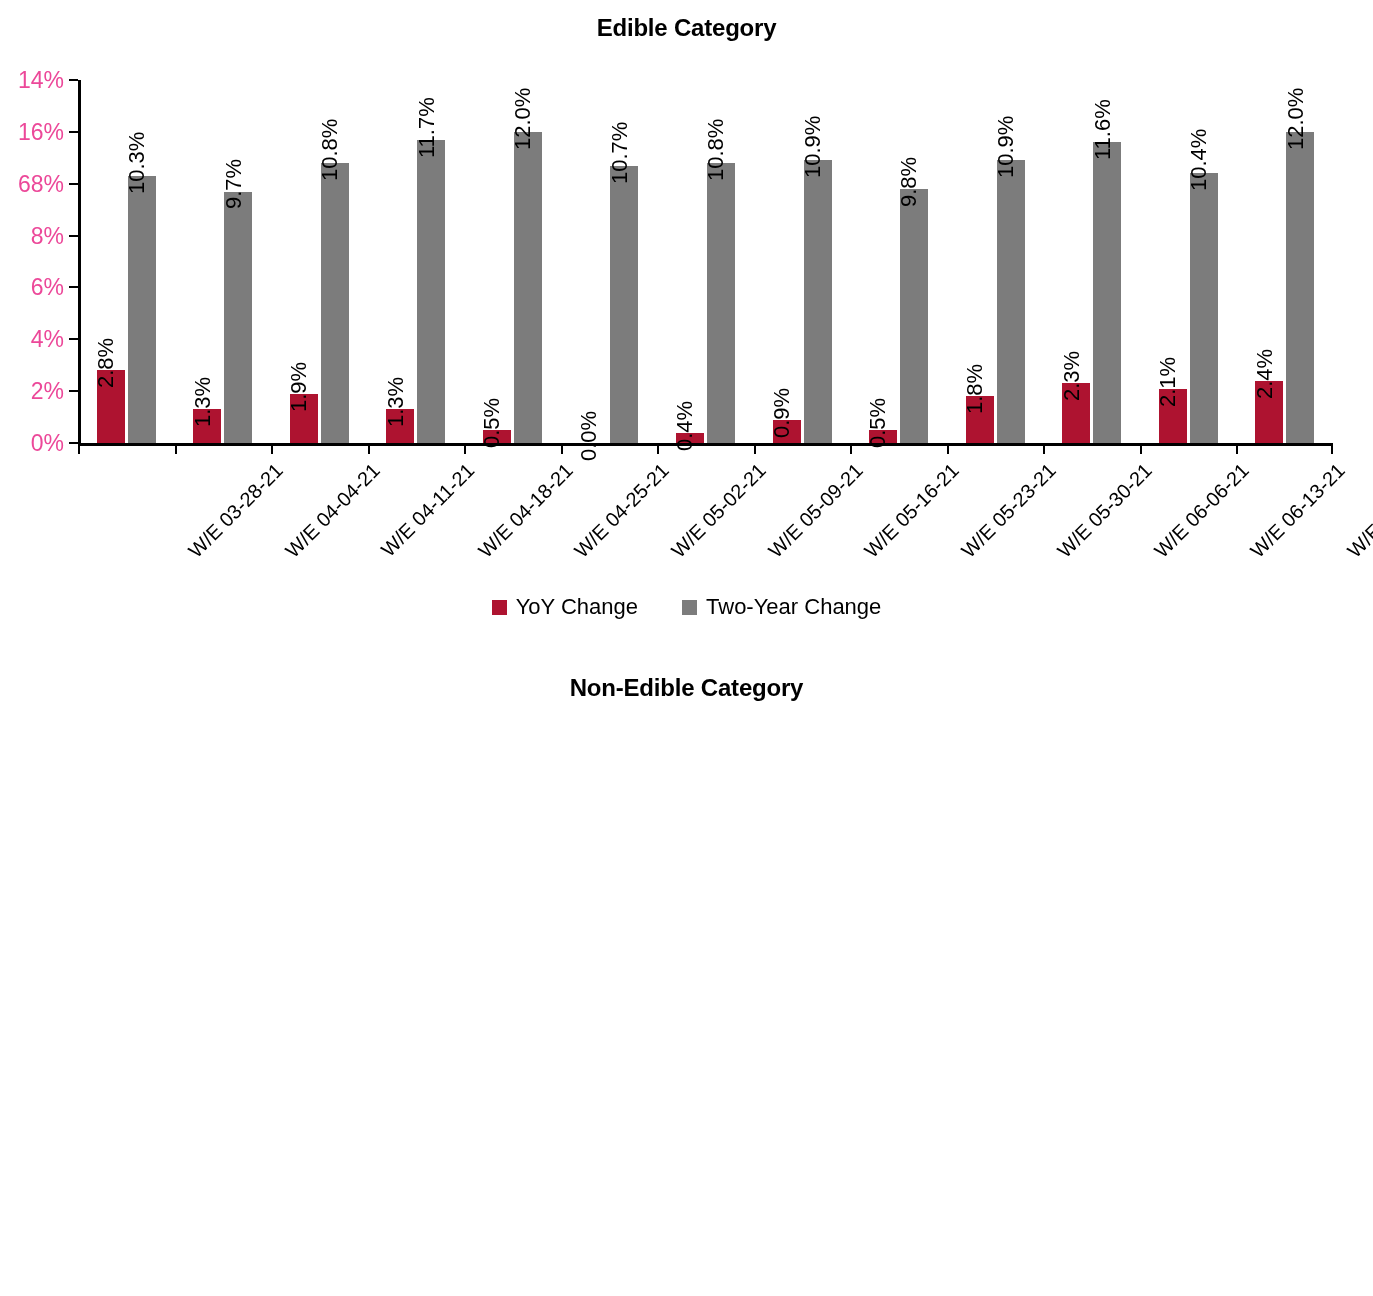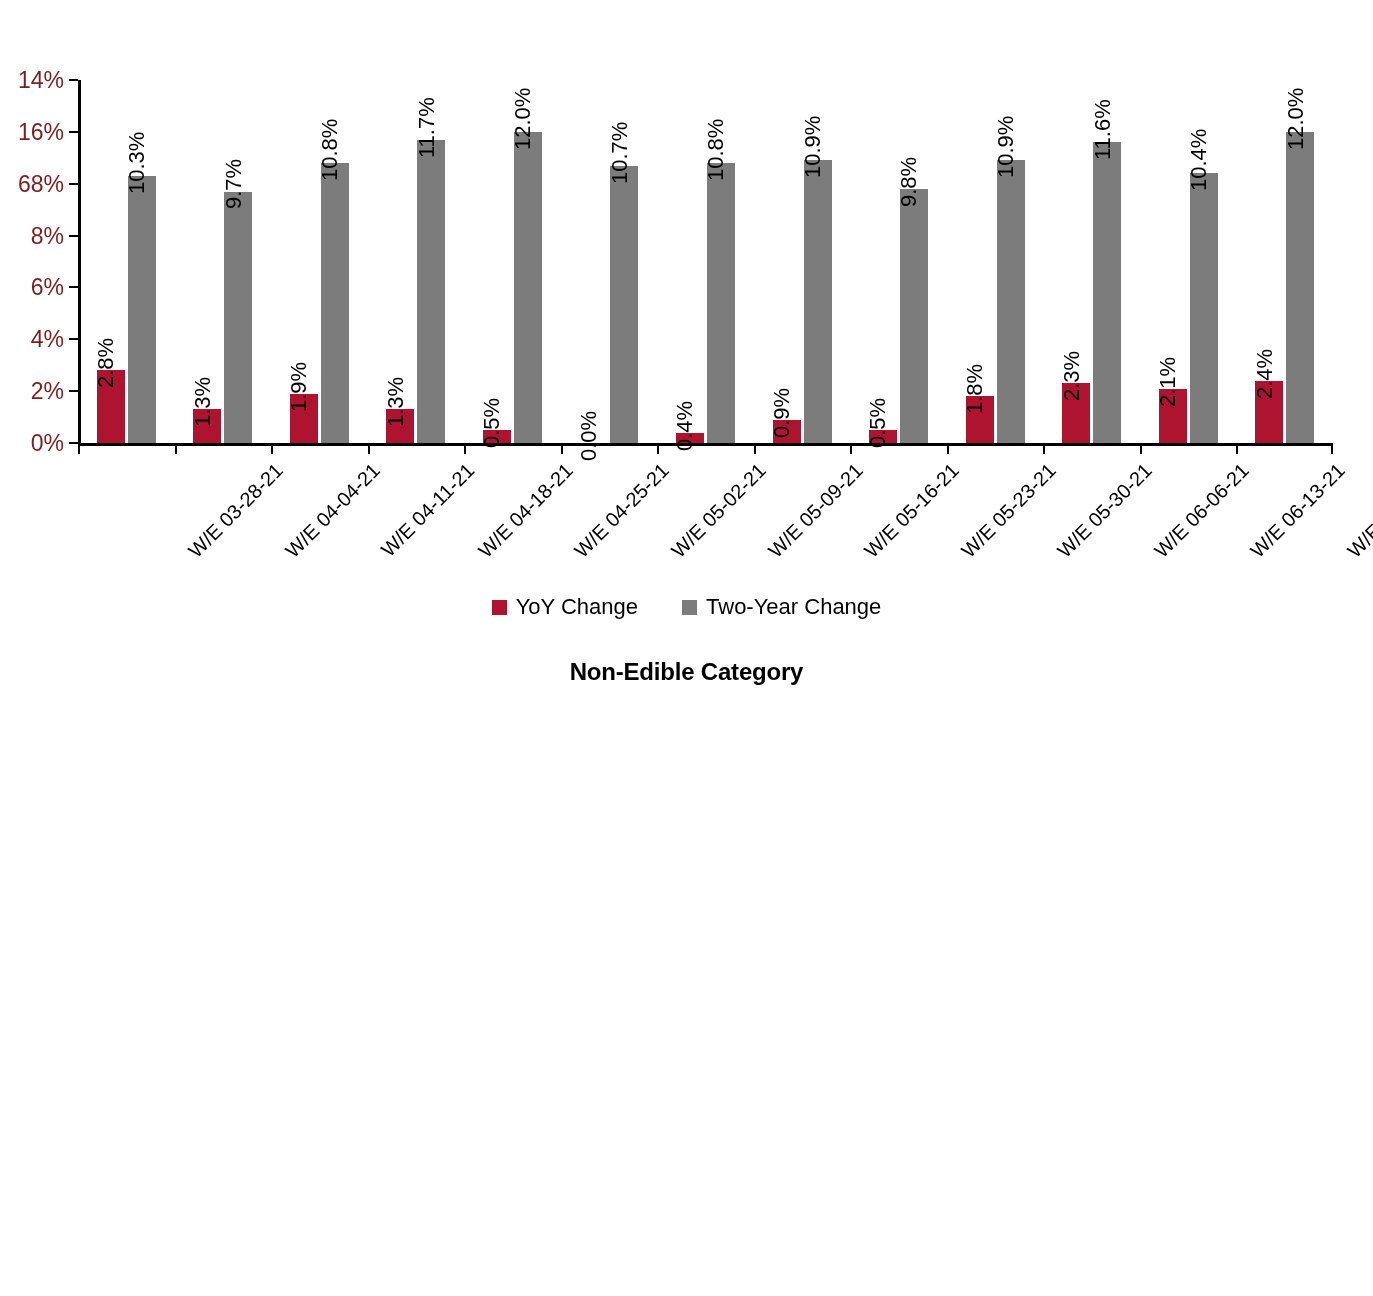--- a/index.html
+++ b/index.html
@@ -14,21 +14,21 @@
     color: #000000;
     overflow: hidden;
     position: relative;
   }
   .chart-block {
     position: absolute;
     left: 0;
     width: 1373px;
   }
   #chart-edible  { top: 0px;   height: 648px; }
-  #chart-nonedible { top: 632px; height: 648px; }
+  #chart-nonedible { top: 648px; height: 648px; }
 
   .chart-title {
     position: absolute;
     left: 0;
     width: 1373px;
     text-align: center;
     font-weight: bold;
     color: #000;
     letter-spacing: -0.2px;
   }
@@ -64,21 +64,21 @@
     height: 2px;
     background: #000;
   }
   .ytick-label {
     position: absolute;
     right: 100%;
     margin-right: 14px;
     transform: translateY(-50%);
     white-space: nowrap;
     font-size: 23px;
-    color: #7f1d1d;
+    color: #ec4899;
   }
   .ytick-wrap {
     position: absolute;
     left: 0;
     width: 0;
     height: 0;
   }
 
   .xtick {
     position: absolute;
@@ -136,20 +136,21 @@
     display: inline-block;
   }
   .legend-swatch.yoy { background: #AE1330; }
   .legend-swatch.twoyr { background: #7C7C7C; }
   .legend-text { font-size: 22px; color: #000; }
 </style>
 </head>
 <body>
 
 <section class="chart-block" id="chart-edible">
+  <div class="chart-title">Edible Category</div>
   <div class="plot" id="plot-edible">
     <div class="axis-line-y"></div>
     <div class="axis-line-x"></div>
   <div class="ytick" style="top: 362px;"></div>
       <div class="ytick-wrap" style="top: 363px;">
         <div class="ytick-label">0%</div>
       </div>
       <div class="ytick" style="top: 310.143px;"></div>
       <div class="ytick-wrap" style="top: 311.143px;">
         <div class="ytick-label">2%</div>

